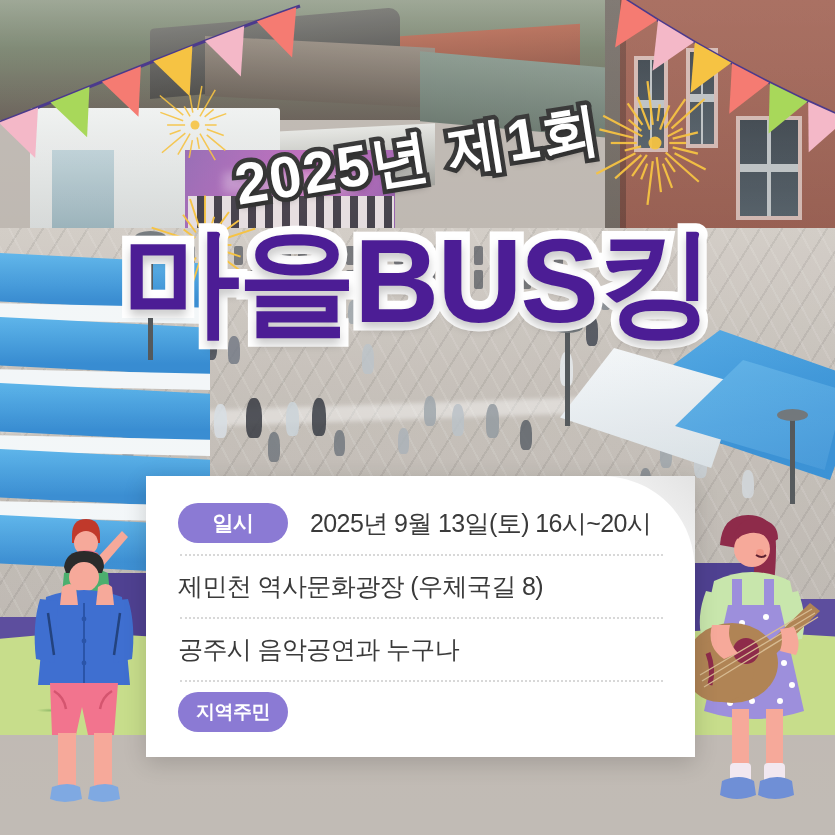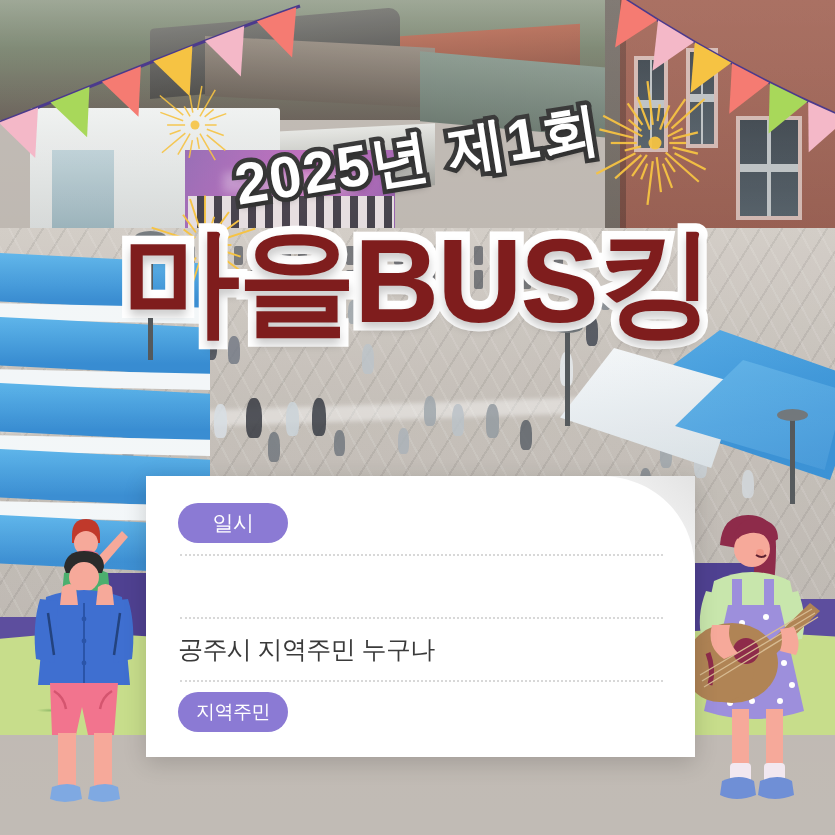--- a/index.html
+++ b/index.html
@@ -169,21 +169,21 @@
     font-size:58px; font-weight:700; letter-spacing:2px;
     color:#ffffff; white-space:nowrap;
     -webkit-text-stroke:9px #3b3b3b;
     paint-order:stroke fill;
     text-shadow:0 4px 6px rgba(0,0,0,.25);
   }
   .title{
     position:absolute; left:50%; top:203px;
     transform:translateX(-50%);
     font-size:118px; font-weight:700; letter-spacing:-2px;
-    color:#7f1d1d; white-space:nowrap;
+    color:#4c1d95; white-space:nowrap;
     -webkit-text-stroke:17px #ffffff;
     paint-order:stroke fill;
     text-shadow:0 6px 10px rgba(0,0,0,.22);
   }
 
   
   .city{
     position:absolute; left:0; bottom:100px; width:100%; height:240px;
     pointer-events:none;
   }
@@ -220,21 +220,21 @@
     position:absolute; left:0; top:0; width:100%; height:100%;
     padding:24px 30px 22px 32px;
     display:flex; flex-direction:column; justify-content:space-between;
   }
   .row{ display:flex; align-items:center; gap:22px; height:46px; }
   .pill{
     flex:0 0 auto;
     min-width:110px; height:40px;
     border-radius:20px;
     background:#8b7ad4;
-    color:#fff; font-size:21px; font-weight:400;
+    color:#fff; font-size:21px; font-weight:700;
     display:flex; align-items:center; justify-content:center;
     letter-spacing:-.5px;
     padding:0 14px;
   }
   .pill.wide{ min-width:110px; font-size:19px; }
   .val{
     font-size:25px; color:#3a3a3a; font-weight:400; letter-spacing:-.6px;
     white-space:nowrap;
   }
   .sep{
@@ -598,27 +598,29 @@
     <rect x="104" y="258" width="21" height="20" rx="4" fill="#f2e8f0"></rect>
     <path d="M62,276 q18,-8 32,0 l2,14 q-20,8 -36,0 z" fill="#6f8fd6"></path>
     <path d="M100,276 q18,-8 32,0 l2,14 q-20,8 -36,0 z" fill="#6f8fd6"></path>
   </svg>
 
   <div class="card">
     <div class="card-curl"></div>
     <div class="rows" id="card-rows">
         <div class="row">
           <div class="pill">일시</div>
+          <div class="val">2025년 9월 13일(토) 16시~20시</div>
         </div>
         <div class="sep"></div>
         <div class="row">
+          <div class="val">제민천 역사문화광장 (우체국길 8)</div>
         </div>
         <div class="sep"></div>
         <div class="row">
-          <div class="val">공주시 지역주민 누구나</div>
+          <div class="val">공주시 음악공연과 누구나</div>
         </div>
         <div class="sep"></div>
         <div class="row">
           <div class="pill wide">지역주민</div>
         </div>
       </div>
   </div>
 
 </div>
 

